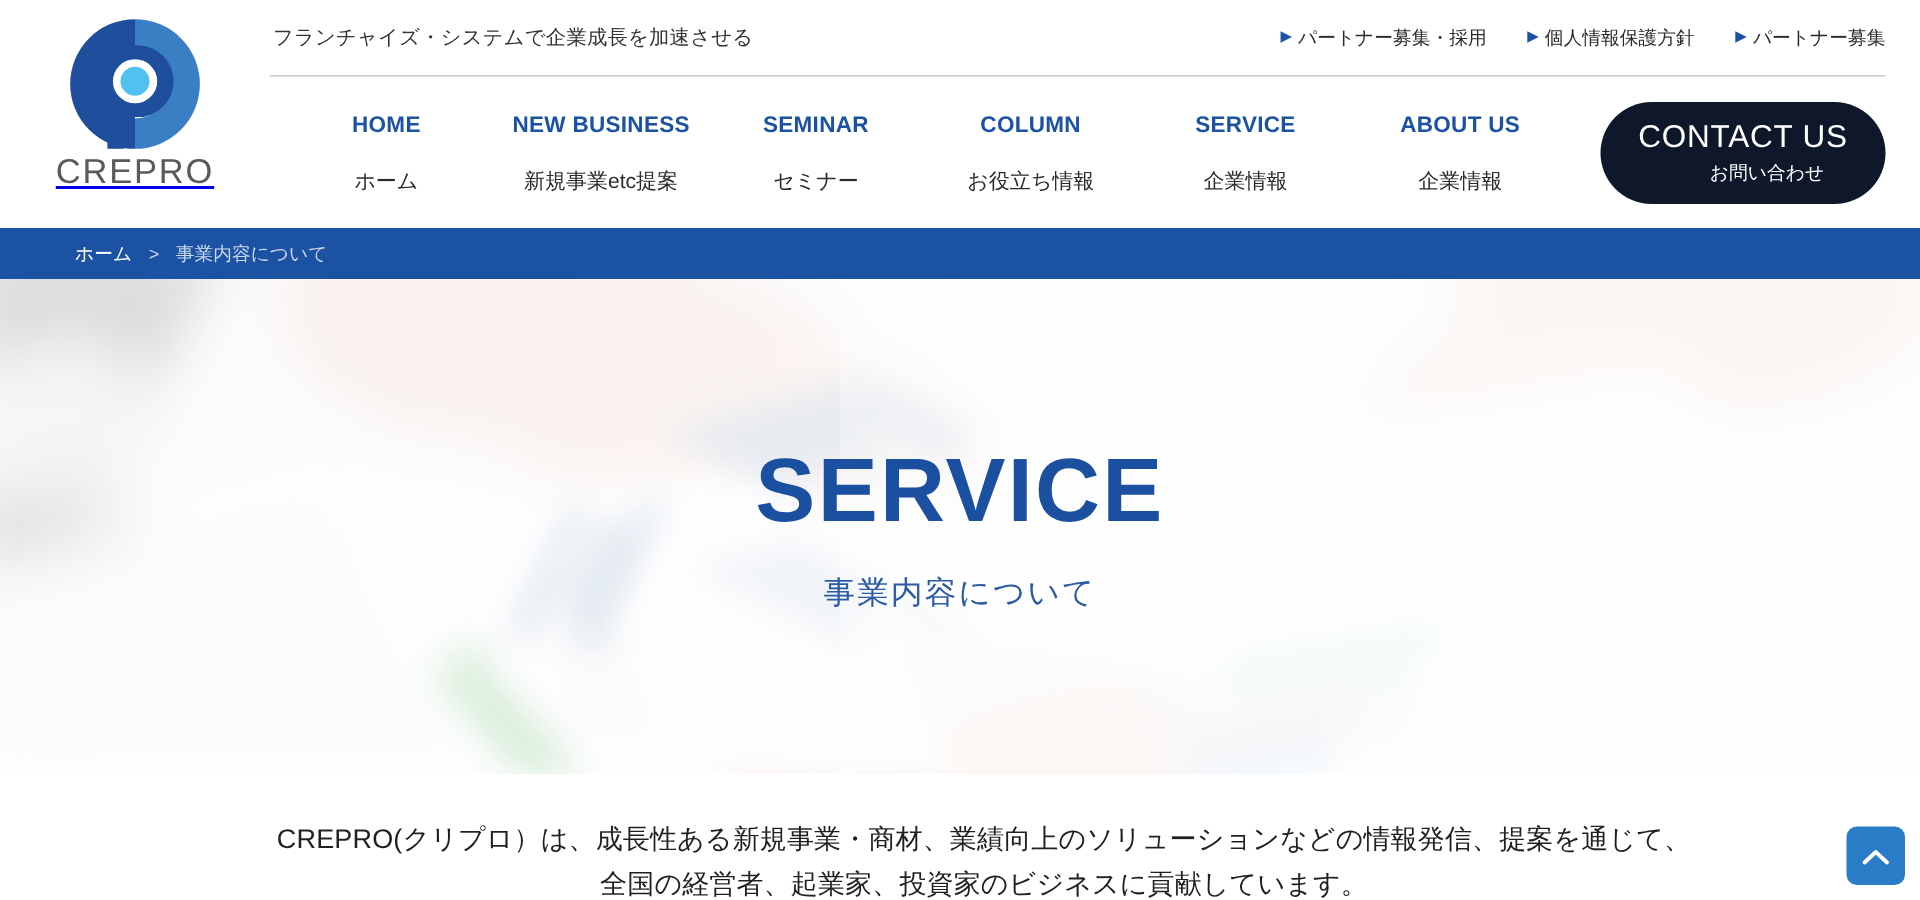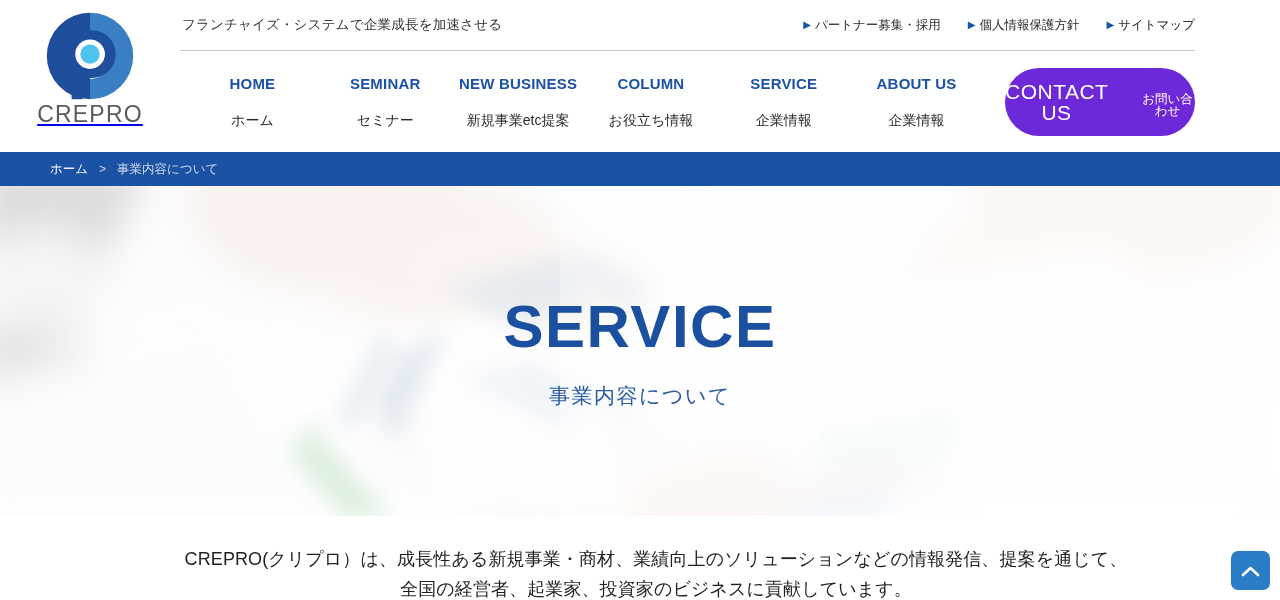--- a/index.html
+++ b/index.html
@@ -46,21 +46,21 @@
     color: #5a5a5a;
     font-weight: 400;
     margin-top: 1px;
     line-height: 1;
   }
 
   .header-right {
     flex: 1;
     height: 152px;
     position: relative;
-    padding-right: 85px;
+    padding-right: 23px;
   }
 
   
   .util-row {
     height: 50px;
     display: flex;
     align-items: center;
     justify-content: space-between;
     padding-left: 2px;
   }
@@ -143,25 +143,26 @@
     color: #2b2b2b;
     margin-top: 22px;
     line-height: 1;
     white-space: nowrap;
   }
 
   .contact-btn {
     width: 190px;
     height: 68px;
     border-radius: 34px;
-    background: #6d28d9;
+    background: #0f172a;
     color: #ffffff;
     border: none;
     cursor: pointer;
     display: flex;
+    flex-direction: column;
     align-items: center;
     justify-content: center;
     flex: 0 0 auto;
     margin-left: 22px;
     font-family: "Liberation Sans", sans-serif;
     text-align: center;
   }
 
   .contact-en {
     font-size: 21px;
@@ -316,44 +317,44 @@
           <span>パートナー募集・採用</span>
         </a>
 
         <a class="util-link" href="#">
           <span class="tri-icon">▶</span>
           <span>個人情報保護方針</span>
         </a>
 
         <a class="util-link" href="#">
           <span class="tri-icon">▶</span>
-          <span>サイトマップ</span>
+          <span>パートナー募集</span>
         </a>
 
       </div>
     </div>
 
     <div class="hr-line"></div>
 
     <div class="nav-row">
       <nav class="nav-items">
 
         <a class="nav-item" href="#">
           <span class="nav-en">HOME</span>
           <span class="nav-ja">ホーム</span>
         </a>
 
         <a class="nav-item" href="#">
+          <span class="nav-en">NEW BUSINESS</span>
+          <span class="nav-ja">新規事業etc提案</span>
+        </a>
+
+        <a class="nav-item" href="#">
           <span class="nav-en">SEMINAR</span>
           <span class="nav-ja">セミナー</span>
-        </a>
-
-        <a class="nav-item" href="#">
-          <span class="nav-en">NEW BUSINESS</span>
-          <span class="nav-ja">新規事業etc提案</span>
         </a>
 
         <a class="nav-item" href="#">
           <span class="nav-en">COLUMN</span>
           <span class="nav-ja">お役立ち情報</span>
         </a>
 
         <a class="nav-item" href="#">
           <span class="nav-en">SERVICE</span>
           <span class="nav-ja">企業情報</span>

